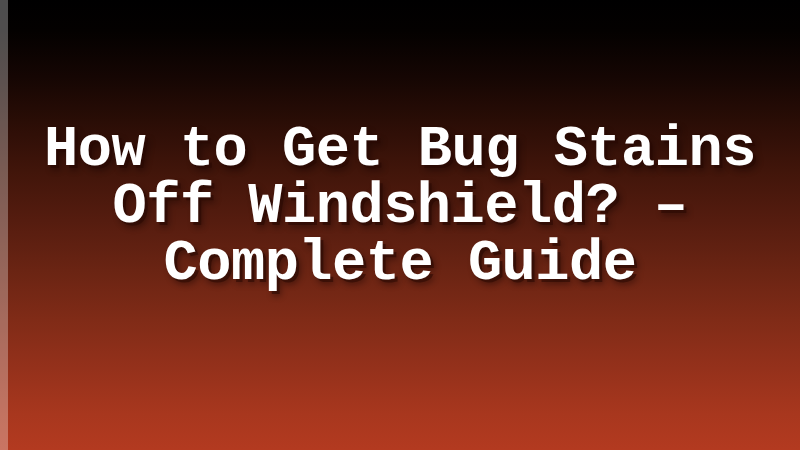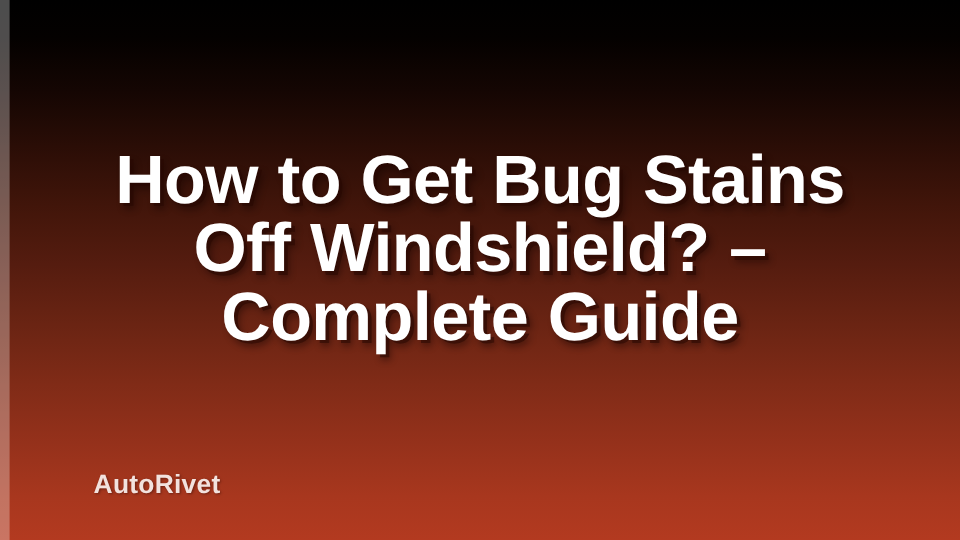--- a/index.html
+++ b/index.html
@@ -8,21 +8,21 @@
     padding: 0;
     background: #111;
   }
 
   .card {
     position: relative;
     width: 800px;
     height: 450px;
     overflow: hidden;
     background: #000;
-    font-family: Liberation Sans, sans-serif;
+    font-family: Liberation Mono, monospace;
     -webkit-font-smoothing: antialiased;
   }
 
   
   .bg-gradient {
     position: absolute;
     inset: 0;
     background: linear-gradient(
         to bottom,
         #000000 0%,
@@ -96,15 +96,14 @@
   <div class="bg-gradient"></div>
 
   <div class="edge-strip"></div>
 
   <div class="title-block">
     <h1 class="title">How to Get Bug Stains
 Off Windshield? –
 Complete Guide</h1>
   </div>
 
-  <p class="brand">AutoRivet</p>
 
 </div>
 
 </body></html>

